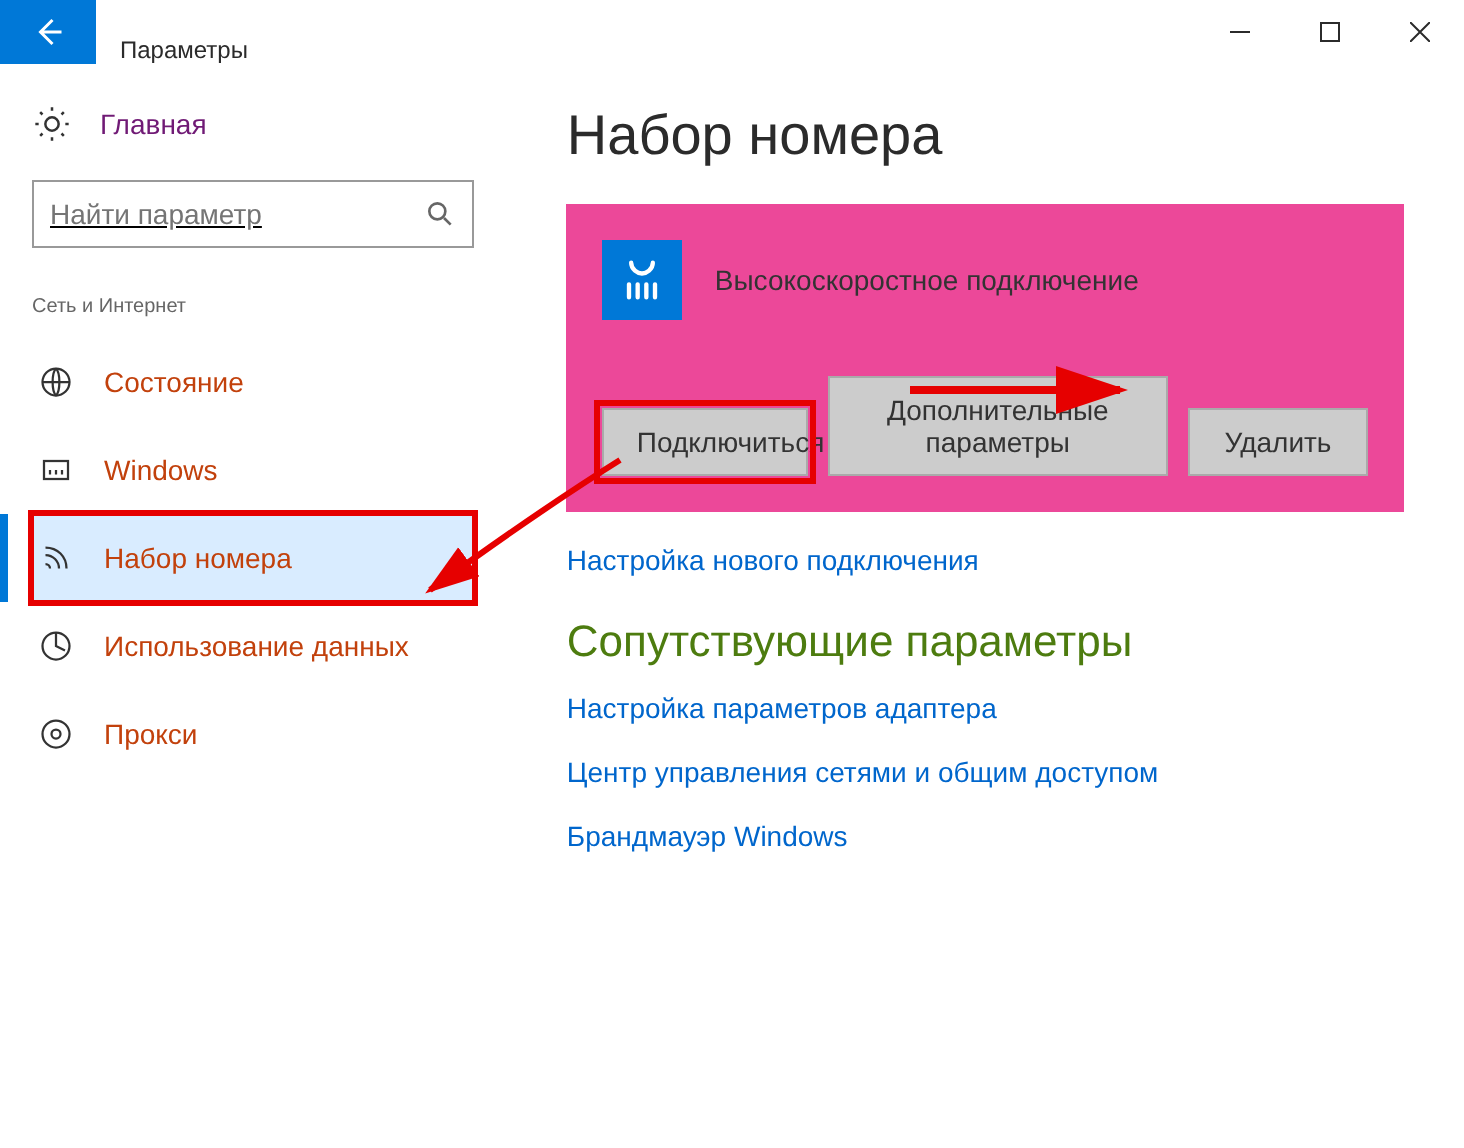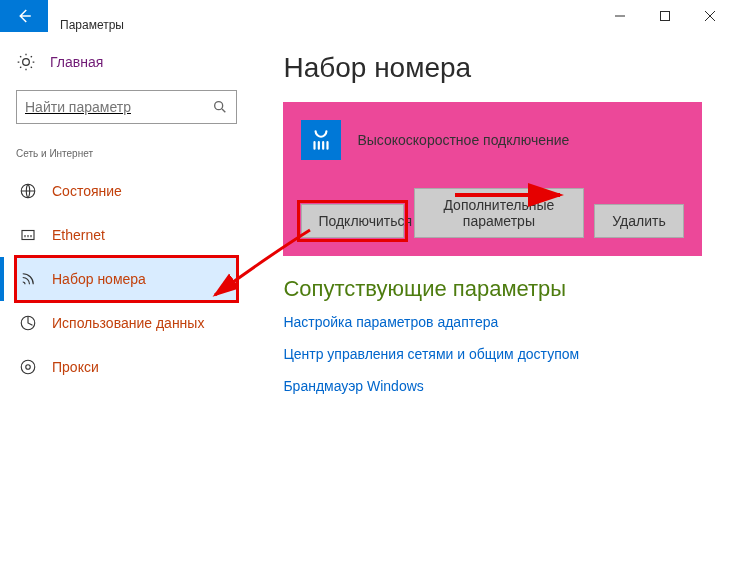--- a/index.html
+++ b/index.html
@@ -108,21 +108,21 @@
       <span>Состояние</span>
     </div>
 
     <div class="nav-item">
       <span class="icon">
         <svg viewBox="0 0 24 24" width="18" height="18">
             <rect x="4" y="6" width="16" height="12" fill="none" stroke="currentColor" stroke-width="1.5"></rect>
             <path stroke="currentColor" stroke-width="1.5" d="M8 12v3m4-3v3m4-3v3"></path>
           </svg>
       </span>
-      <span>Ethernet</span>
+      <span>Windows</span>
     </div>
 
     <div class="nav-item active highlight">
       <span class="icon">
         <svg viewBox="0 0 24 24" width="18" height="18">
             <path fill="none" stroke="currentColor" stroke-width="1.5" d="M5 5c8 0 14 6 14 14M5 10c5 0 9 4 9 9M5 16a3 3 0 013 3"></path>
           </svg>
       </span>
       <span>Набор номера</span>
     </div>
@@ -161,20 +161,21 @@
         </div>
         <div class="conn-name">Высокоскоростное подключение</div>
       </div>
       <div class="btn-stack">
         <div class="btn primary-highlight">Подключиться</div>
         <div class="btn">Дополнительные параметры</div>
         <div class="btn">Удалить</div>
       </div>
     </div>
 
+    <a class="link">Настройка нового подключения</a>
 
     <div class="section-title">Сопутствующие параметры</div>
     <a class="link">Настройка параметров адаптера</a>
     <a class="link">Центр управления сетями и общим доступом</a>
     <a class="link">Брандмауэр Windows</a>
   </div>
 </div>
 
 <svg class="arrow arrow1" viewBox="0 0 120 80">
   <defs>

